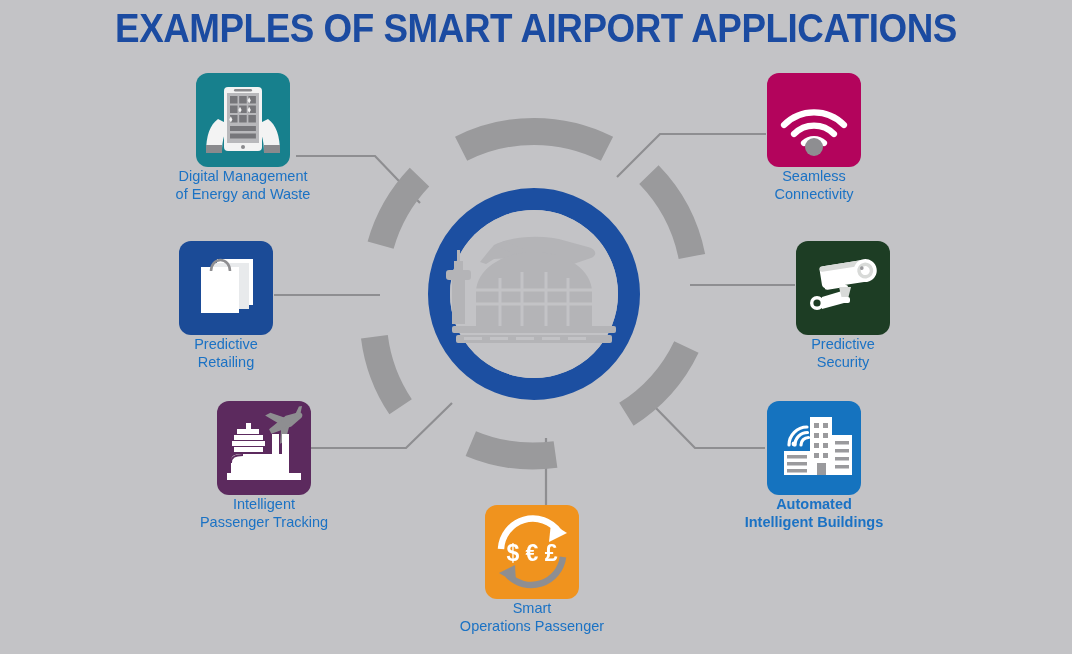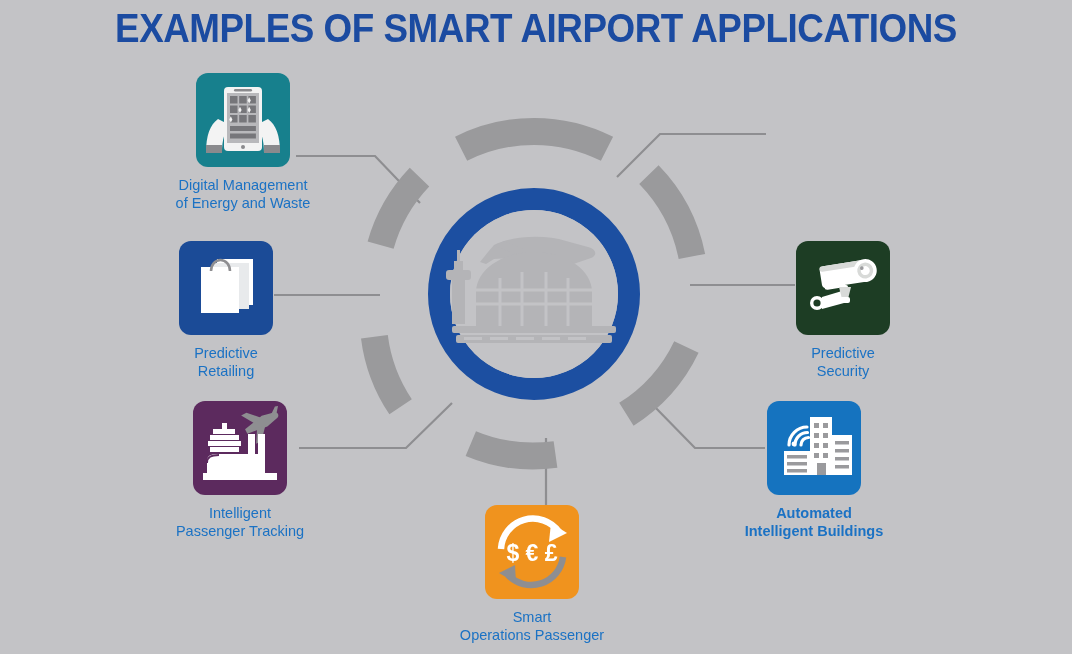--- a/index.html
+++ b/index.html
@@ -32,21 +32,20 @@
 
   
   .node{position:absolute;width:200px;}
   .tile{
     width:94px;height:94px;border-radius:12px;
     position:relative;overflow:hidden;
     margin:0 auto;
   }
   .node.left .tile{margin:0 auto;}
   .caption{
-    margin-top:9px;
     text-align:center;
     font-size:14.5px;
     line-height:18px;
     color:#1b72c4;
     font-family:"Liberation Sans","DejaVu Sans",sans-serif;
     white-space:pre-line;
   }
   .tile svg{display:block;width:94px;height:94px;}
 </style>
 </head>
@@ -183,21 +182,21 @@
         <rect x="38" y="18" width="36" height="46" fill="#ffffff"></rect>
         <rect x="34" y="22" width="36" height="46" fill="#e8eaec"></rect>
         <rect x="22" y="26" width="38" height="46" fill="#ffffff"></rect>
         <path d="M32 30 A 9.5 11 0 0 1 51 30" fill="none" stroke="#8e8e91" stroke-width="2.6"></path>
       </svg>
     </div>
     <div class="caption">Predictive
 Retailing</div>
   </div>
 
-  <div class="node left" style="left:140px;top:401px;">
+  <div class="node left" style="left:164px;top:401px;">
     <div class="tile" style="background:#5c2a5e;">
       <svg viewBox="0 0 94 94">
 
         <g fill="#8e8e91" transform="translate(68,22) rotate(-28)">
           <path d="M -17 -2 L 4 -6 L 17 -3 C 20 -2 20 2 17 3 L 4 6 L -17 3 Z"></path>
           <path d="M -6 -3 L -14 -16 L -8 -16 L 3 -4 Z"></path>
           <path d="M -6 3 L -14 16 L -8 16 L 3 4 Z"></path>
           <path d="M 12 -2 L 20 -8 L 23 -7 L 18 -1 Z"></path>
         </g>
 
@@ -310,14 +309,28 @@
         </g>
 
         <path d="M43 46 L55 46 L52 58 L46 58 Z" fill="#d8dad8"></path>
         <rect x="44" y="56" width="10" height="6" rx="2" fill="#ffffff"></rect>
       </svg>
     </div>
     <div class="caption">Predictive
 Security</div>
   </div>
 
+  <div class="node" style="left:714px;top:73px;">
+    <div class="tile" style="background:#b3045c;">
+      <svg viewBox="0 0 94 94">
+        <g fill="none" stroke="#ffffff" stroke-width="6.2" stroke-linecap="round">
+          <path d="M17 52 A 42 42 0 0 1 77 52"></path>
+          <path d="M27 61 A 28 28 0 0 1 67 61"></path>
+          <path d="M37 70 A 14.5 14.5 0 0 1 57 70"></path>
+        </g>
+        <circle cx="47" cy="74" r="9" fill="#8e8e91"></circle>
+      </svg>
+    </div>
+    <div class="caption">Seamless
+Connectivity</div>
+  </div>
 
 </div>
 
 </body></html>

